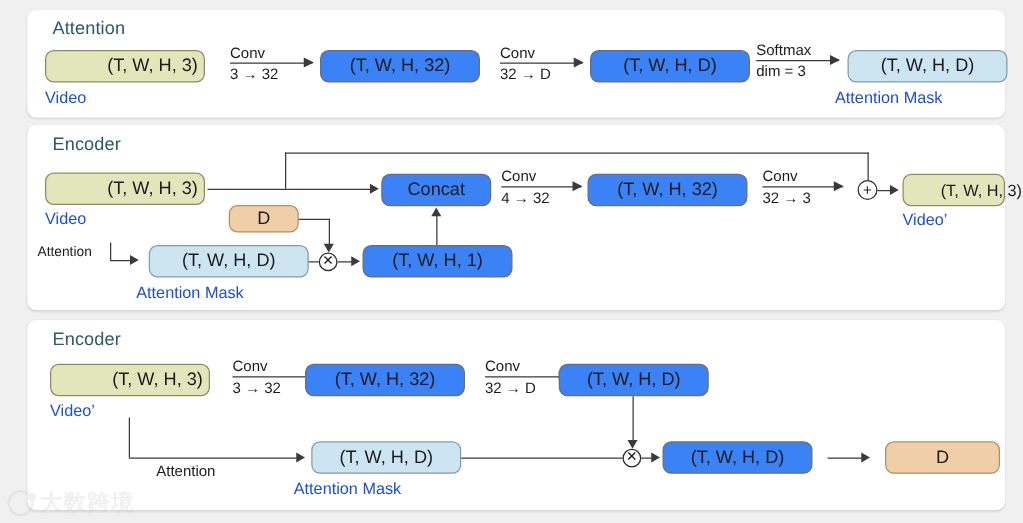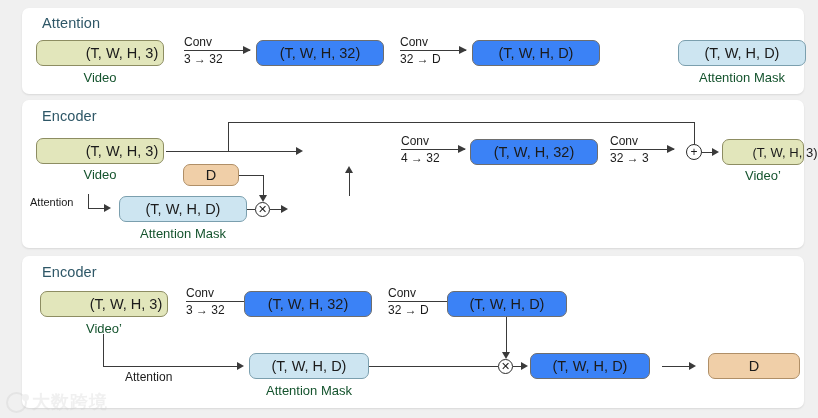--- a/index.html
+++ b/index.html
@@ -38,22 +38,21 @@
     color:#1b1b1b;
     white-space:nowrap;
   }
   .box.green{background:#e2e6bb;border-color:#8d8d62;padding-left:44px;}
   .box.blue{background:#cde5f1;border-color:#7b9fae;}
   .box.tan{background:#f0cfa8;border-color:#b08f67;}
 
   .caption{
     position:absolute;
     font-size:13px;
-    color:#14532d;
-    text-align:center;
+    color:#1d4ed8;
     white-space:nowrap;
   }
   .sidelabel{
     position:absolute;
     font-size:11px;
     color:#1b1b1b;
     white-space:nowrap;
   }
 
   
@@ -150,20 +149,25 @@
   <div class="box" style="left:256px;top:40px;width:128px;height:26px;">(T, W, H, 32)</div>
 
   <div class="oparrow" style="left:400px;top:36px;width:66px;">
     <div class="top">Conv</div>
     <div class="rule"></div>
     <div class="bot">32 → D</div>
   </div>
 
   <div class="box" style="left:472px;top:40px;width:128px;height:26px;">(T, W, H, D)</div>
 
+  <div class="oparrow" style="left:605px;top:34px;width:66px;">
+    <div class="top">Softmax</div>
+    <div class="rule"></div>
+    <div class="bot">dim = 3</div>
+  </div>
 
   <div class="box blue" style="left:678px;top:40px;width:128px;height:26px;">(T, W, H, D)</div>
   <div class="caption" style="left:668px;top:70px;width:148px;">Attention Mask</div>
 
   <div class="panel" style="left:22px;top:100px;width:782px;height:148px;"></div>
 
   <div class="panel-title" style="left:42px;top:108px;">Encoder</div>
 
   <div class="box green" style="left:36px;top:138px;width:128px;height:26px;">(T, W, H, 3)</div>
   <div class="caption" style="left:36px;top:167px;width:128px;">Video</div>
@@ -187,24 +191,26 @@
   <div class="ahead-r" style="left:104px;top:203.5px;"></div>
 
   <div class="box blue" style="left:119px;top:196px;width:128px;height:26px;">(T, W, H, D)</div>
   <div class="caption" style="left:109px;top:226px;width:148px;">Attention Mask</div>
 
   <div class="hline" style="left:247px;top:209px;width:8px;"></div>
   <div class="opcircle" style="left:255px;top:201.5px;width:15px;height:15px;">✕</div>
   <div class="hline" style="left:270px;top:209px;width:12px;"></div>
   <div class="ahead-r" style="left:281px;top:204.5px;"></div>
 
+  <div class="box" style="left:290px;top:196px;width:120px;height:26px;">(T, W, H, 1)</div>
 
   <div class="vline" style="left:349px;top:172px;height:24px;"></div>
   <div class="ahead-u" style="left:344.5px;top:166px;"></div>
 
+  <div class="box" style="left:305px;top:139px;width:88px;height:26px;">Concat</div>
 
   <div class="oparrow" style="left:401px;top:135px;width:64px;">
     <div class="top">Conv</div>
     <div class="rule"></div>
     <div class="bot">4 → 32</div>
   </div>
 
   <div class="box" style="left:470px;top:139px;width:128px;height:26px;">(T, W, H, 32)</div>
 
   <div class="oparrow" style="left:610px;top:135px;width:64px;">

